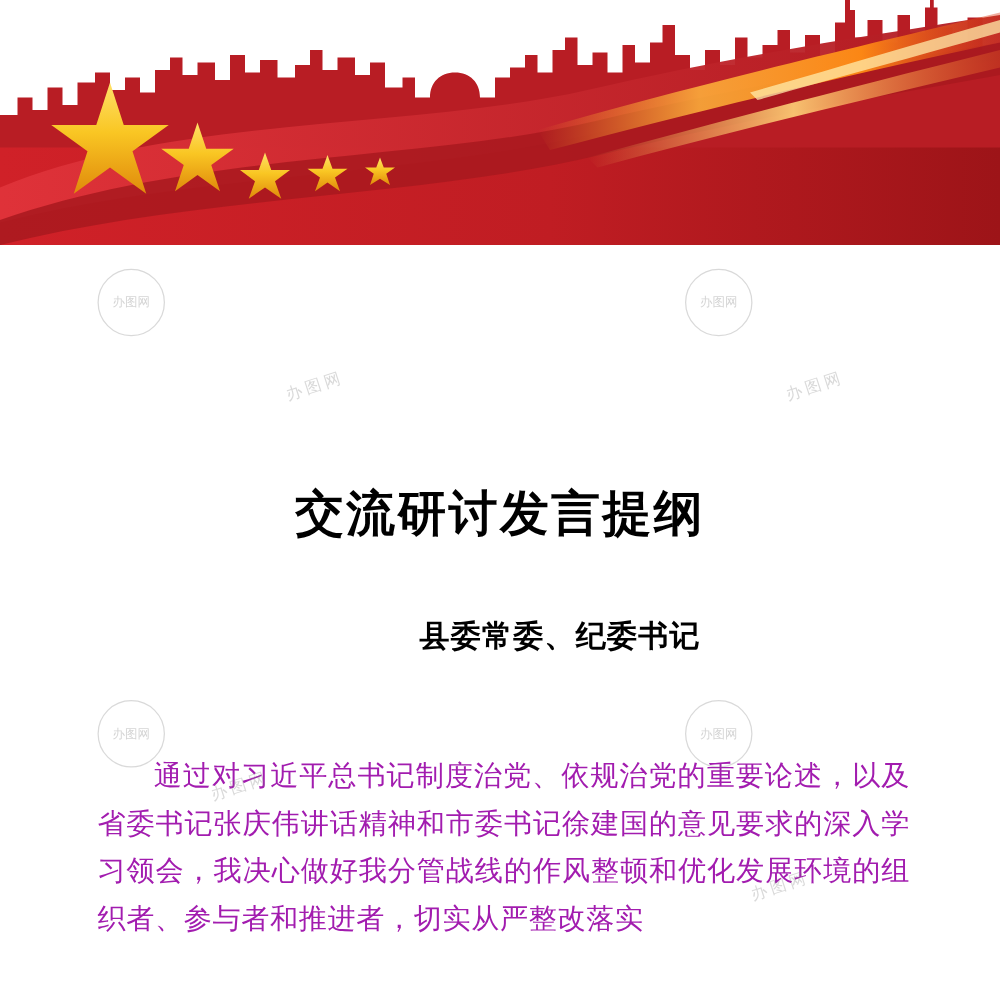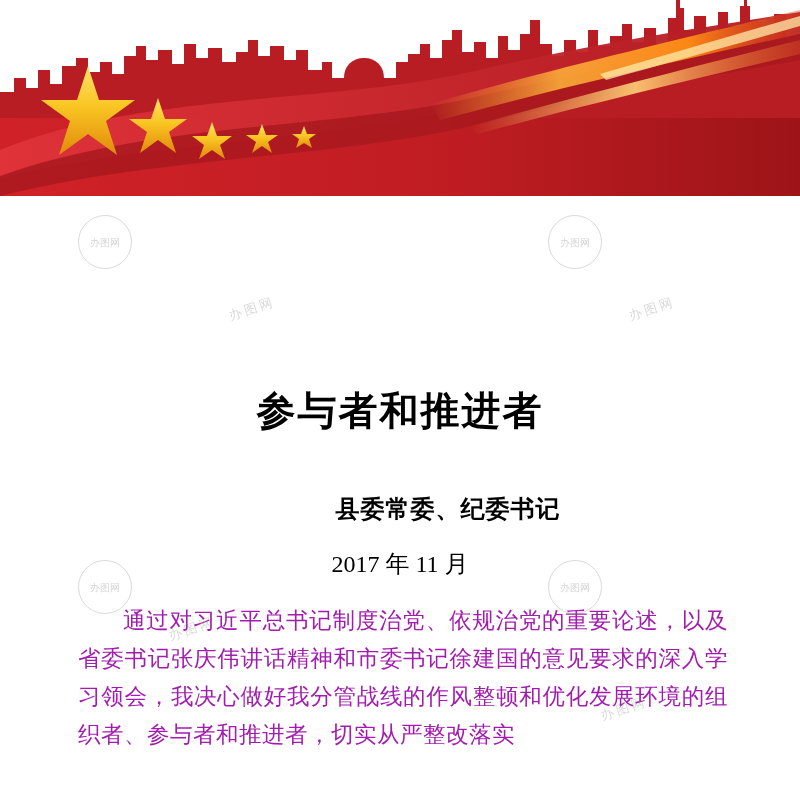--- a/index.html
+++ b/index.html
@@ -229,23 +229,22 @@
       <path d="M172,74 L177,88 L192,88 L180,97 L185,111 L172,102 L159,111 L164,97 L152,88 L167,88 Z" transform="translate(0,-12)"></path>
 
       <path d="M222,78 L226,89 L238,89 L228,96 L232,107 L222,100 L212,107 L216,96 L206,89 L218,89 Z" transform="translate(0,-14)"></path>
 
       <path d="M264,82 L267,90 L276,90 L269,95 L272,104 L264,99 L256,104 L259,95 L252,90 L261,90 Z" transform="translate(0,-16)"></path>
     </g>
   </svg>
 </div>
 
 <div class="doc">
-  <div class="doc-title">参与者和推进者</div>
+  <div class="doc-title">交流研讨发言提纲</div>
   <div class="doc-subtitle">县委常委、纪委书记</div>
-  <div class="doc-date">2017 年 11 月</div>
   <div class="doc-para">通过对习近平总书记制度治党、依规治党的重要论述，以及省委书记张庆伟讲话精神和市委书记徐建国的意见要求的深入学习领会，我决心做好我分管战线的作风整顿和优化发展环境的组织者、参与者和推进者，切实从严整改落实</div>
 </div>
 
 <div class="wm" style="left:78px;  top:215px;">
     <span>办图网</span>
   </div>
 <div class="wm" style="left:548px; top:215px;">
     <span>办图网</span>
   </div>
 <div class="wm" style="left:78px;  top:560px;">

